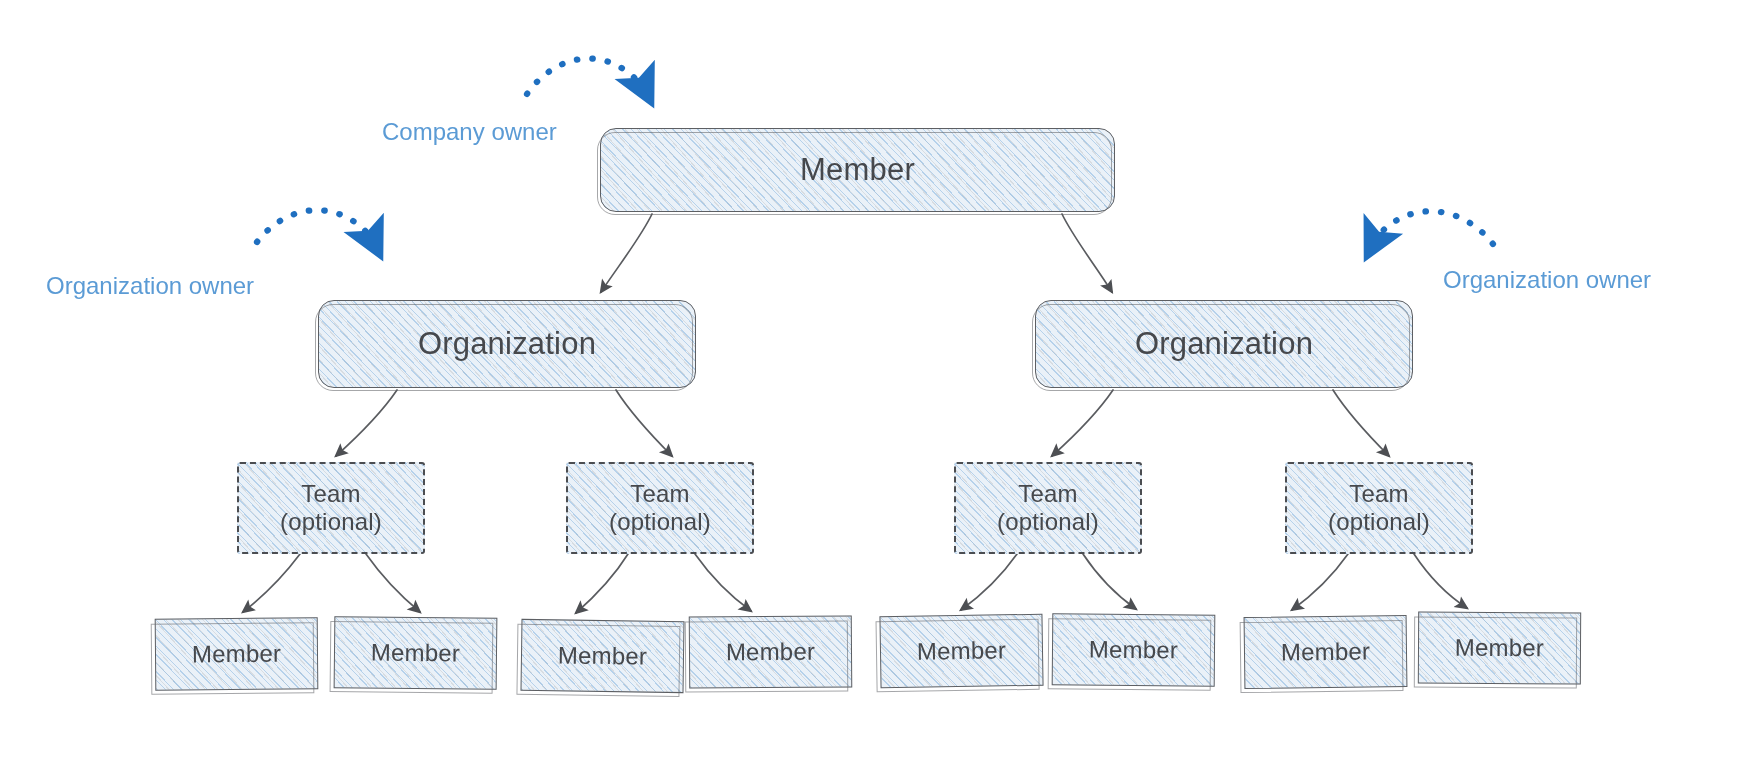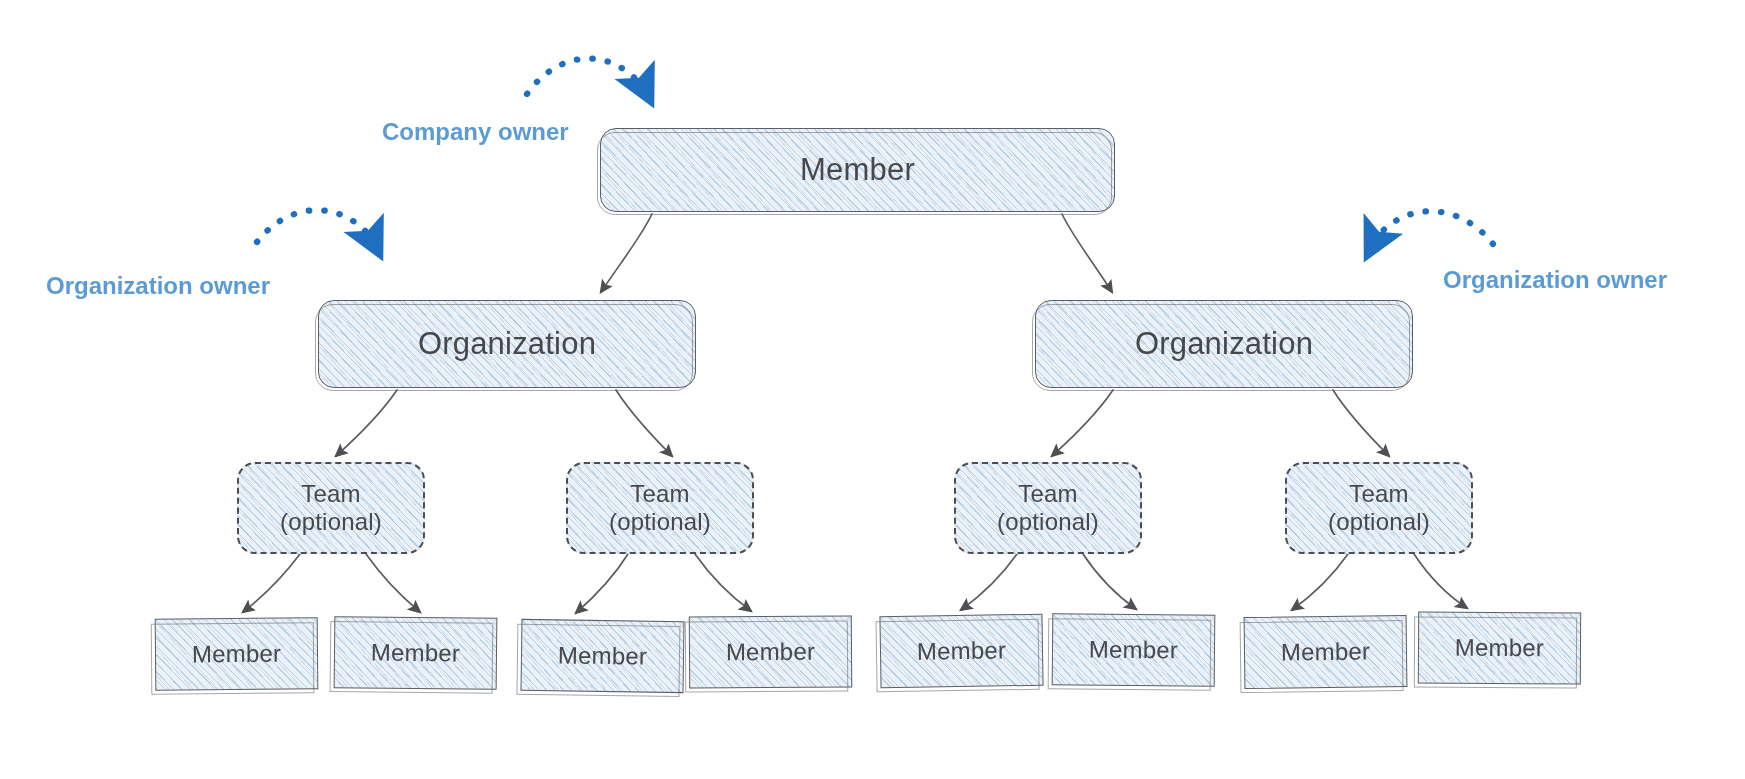--- a/index.html
+++ b/index.html
@@ -72,21 +72,21 @@
     border-radius: 18px;
     pointer-events: none;
   }
   #node-company { left: 600px; top: 128px; width: 515px; height: 84px; }
   #node-org-left  { left: 318px;  top: 300px; width: 378px; height: 88px; }
   #node-org-right { left: 1035px; top: 300px; width: 378px; height: 88px; }
 
   
   .team-node {
     border: 2.1px dashed #4b4d51;
-    border-radius: 18px;
+    border-radius: 3px;
     font-size: 24px;
     width: 188px;
     height: 92px;
     top: 462px;
     justify-content: center;
   }
   #node-team-1 { left: 237px; }
   #node-team-2 { left: 566px; }
   #node-team-3 { left: 954px; }
   #node-team-4 { left: 1285px; }
@@ -114,21 +114,20 @@
   #node-member-7 { left: 1244px; top: 616px; transform: rotate(-0.7deg); }
   #node-member-8 { left: 1418px; top: 612px; transform: rotate(0.3deg); }
 
   
   .annot-label {
     position: absolute;
     font-size: 24px;
     color: #5b9bd5;
     white-space: nowrap;
     z-index: 4;
-    font-weight: bold;
   }
   #label-company-owner { left: 382px;  top: 118px; }
   #label-org-owner-left  { left: 46px;   top: 272px; }
   #label-org-owner-right { left: 1443px; top: 266px; }
 </style>
 </head>
 <body>
 
 <div id="stage">
 

